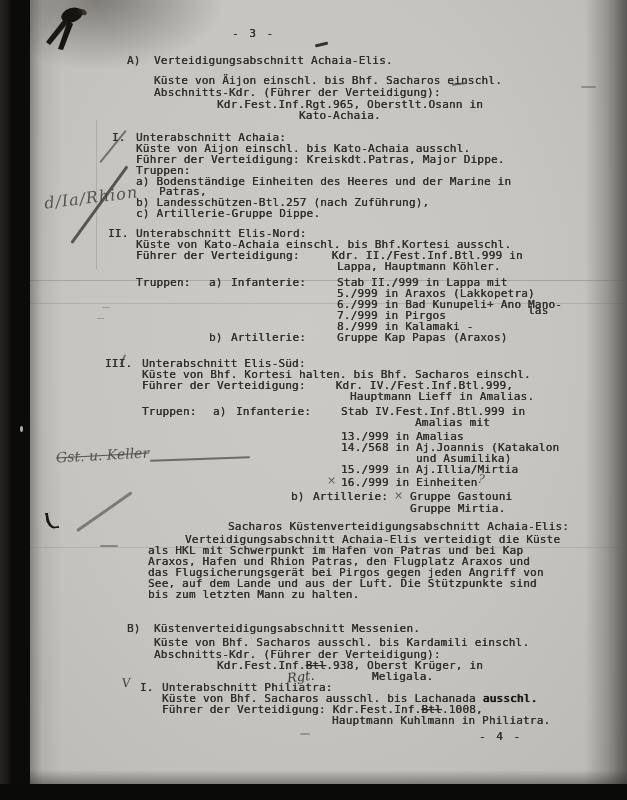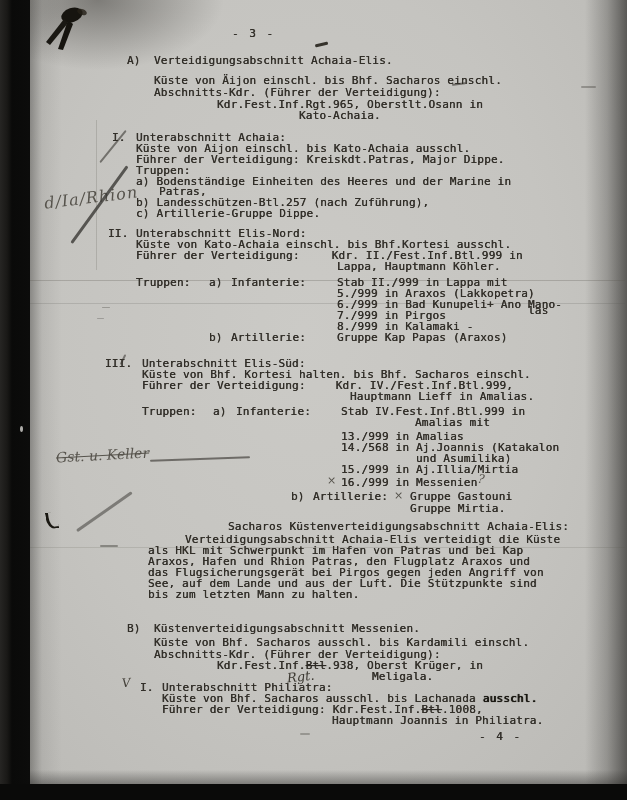--- a/index.html
+++ b/index.html
@@ -120,21 +120,21 @@
 <div class="tl u" style="left:142px;top:406px">Truppen:</div>
 <div class="tl" style="left:213px;top:406px">a)</div>
 <div class="tl u" style="left:236px;top:406px">Infanterie:</div>
 <div class="tl" style="left:341px;top:406px">Stab IV.Fest.Inf.Btl.999 in</div>
 <div class="tl" style="left:415px;top:417px">Amalias mit</div>
 <div class="tl" style="left:341px;top:431px">13./999 in Amalias</div>
 <div class="tl" style="left:341px;top:442px">14./568 in Aj.Joannis (Katakalon</div>
 <div class="tl" style="left:416px;top:453px">und Asumilika)</div>
 <div class="tl" style="left:341px;top:464px">15./999 in Aj.Illia/Mirtia</div>
 <div class="pencil" style="left:327px;top:474px;font-size:11px">×</div>
-<div class="tl" style="left:341px;top:477px"><span>16./999 in </span><span class="u">Messenien</span></div>
+<div class="tl" style="left:341px;top:477px"><span>16./999 in </span><span class="u">Einheiten</span></div>
 <div class="pencil" style="left:478px;top:472px;font-size:12px;transform:rotate(8deg)">?</div>
 <div class="tl" style="left:291px;top:491px">b)</div>
 <div class="tl u" style="left:313px;top:491px">Artillerie:</div>
 <div class="pencil" style="left:394px;top:489px;font-size:11px">×</div>
 <div class="tl" style="left:410px;top:491px">Gruppe Gastouni</div>
 <div class="tl" style="left:410px;top:503px">Gruppe Mirtia.</div>
 
 <div class="tl u" style="left:228px;top:521px">Sacharos Küstenverteidigungsabschnitt Achaia-Elis:</div>
 <div class="tl" style="left:185px;top:534px">Verteidigungsabschnitt Achaia-Elis verteidigt die Küste</div>
 <div class="tl" style="left:148px;top:545px">als HKL mit Schwerpunkt im Hafen von Patras und bei Kap</div>
@@ -149,15 +149,15 @@
 <div class="tl" style="left:154px;top:649px"><span class="u">Abschnitts-Kdr.</span><span class="gap"></span><span>(Führer der Verteidigung):</span></div>
 <div class="tl" style="left:217px;top:660px"><span>Kdr.Fest.Inf.</span><span class="strike">Btl</span><span>.938, Oberst Krüger, in</span></div>
 <div class="pencil" style="left:287px;top:669px;font-size:13px;transform:rotate(-6deg);color:#3c3932">Rgt.</div>
 <div class="tl" style="left:372px;top:671px">Meligala.</div>
 
 <div class="pencil" style="left:122px;top:676px;font-size:12px;transform:rotate(-5deg);color:#45423b">V</div>
 <div class="tl" style="left:140px;top:682px">I.</div>
 <div class="tl u" style="left:162px;top:682px">Unterabschnitt Philiatra:</div>
 <div class="tl" style="left:162px;top:693px"><span>Küste von Bhf. Sacharos ausschl. bis Lachanada </span><span class="smudge">ausschl.</span></div>
 <div class="tl" style="left:162px;top:704px"><span class="u">Führer der Verteidigung:</span><span class="gap"></span><span>Kdr.Fest.Inf.</span><span class="strike">Btl</span><span>.1008,</span></div>
-<div class="tl" style="left:332px;top:715px">Hauptmann Joannis in Philiatra.</div>
+<div class="tl" style="left:332px;top:715px">Hauptmann Kuhlmann in Philiatra.</div>
 
 <div class="tl" style="left:479px;top:731px;letter-spacing:2px">- 4 -</div>
 
 </body></html>

